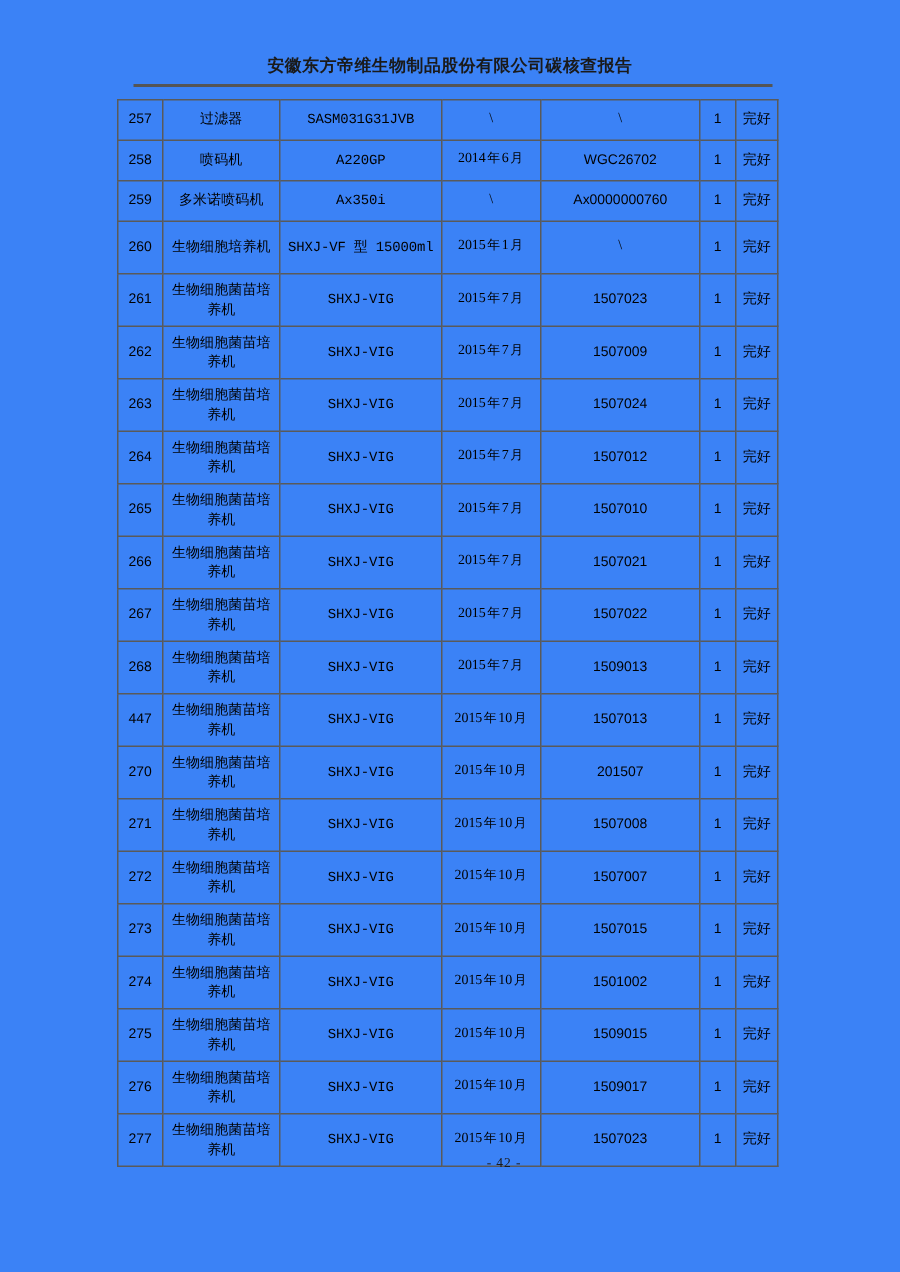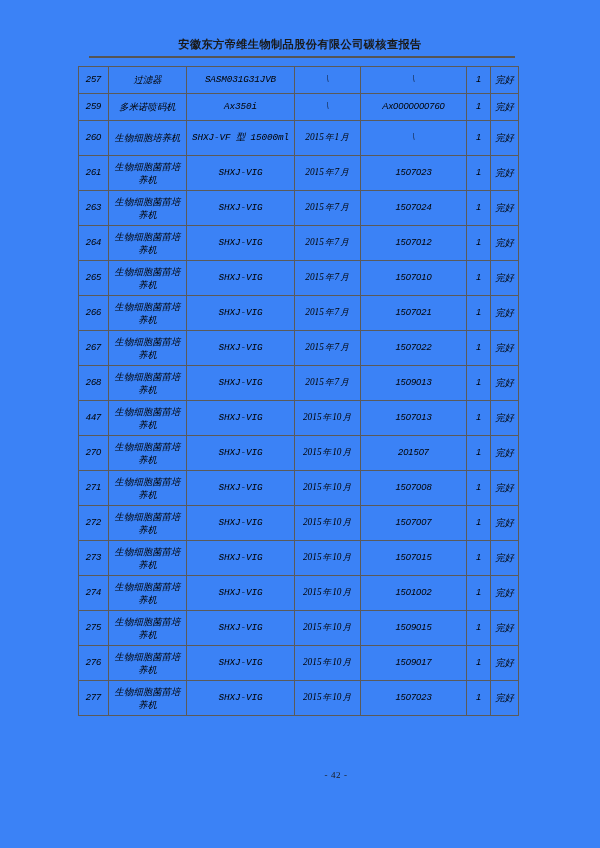--- a/index.html
+++ b/index.html
@@ -45,21 +45,20 @@
     width: 426px;
     height: 2px;
     background: #555555;
   }
   
   .tbl-wrap {
     position: absolute;
     top: 66px;
     left: 78px;
     width: 440px;
-    font-style: italic;
   }
   table.equip {
     border-collapse: collapse;
     width: 440px;
     table-layout: fixed;
   }
   table.equip td {
     border: 0.8px solid #5a5a5a;
     padding: 2px 1px;
     text-align: center;
@@ -161,20 +160,29 @@
           <tr class="r-short">
             <td class="cell-idx">257</td>
             <td class="cell-name">过滤器</td>
             <td class="cell-model">SASM031G31JVB</td>
             <td class="cell-date backslash">\</td>
             <td class="cell-serial backslash">\</td>
             <td class="cell-qty">1</td>
             <td class="cell-status">完好</td>
           </tr>
           <tr class="r-short">
+            <td class="cell-idx">258</td>
+            <td class="cell-name">喷码机</td>
+            <td class="cell-model">A220GP</td>
+            <td class="cell-date">2014<span class="cjk">年</span>6<span class="cjk">月</span></td>
+            <td class="cell-serial">WGC26702</td>
+            <td class="cell-qty">1</td>
+            <td class="cell-status">完好</td>
+          </tr>
+          <tr class="r-short">
             <td class="cell-idx">259</td>
             <td class="cell-name">多米诺喷码机</td>
             <td class="cell-model">Ax350i</td>
             <td class="cell-date backslash">\</td>
             <td class="cell-serial">Ax0000000760</td>
             <td class="cell-qty">1</td>
             <td class="cell-status">完好</td>
           </tr>
           <tr class="r-tall">
             <td class="cell-idx">260</td>
@@ -188,20 +196,29 @@
           <tr class="r-tall">
             <td class="cell-idx">261</td>
             <td class="cell-name">生物细胞菌苗培养机</td>
             <td class="cell-model">SHXJ-VIG</td>
             <td class="cell-date">2015<span class="cjk">年</span>7<span class="cjk">月</span></td>
             <td class="cell-serial">1507023</td>
             <td class="cell-qty">1</td>
             <td class="cell-status">完好</td>
           </tr>
           <tr class="r-tall">
+            <td class="cell-idx">262</td>
+            <td class="cell-name">生物细胞菌苗培养机</td>
+            <td class="cell-model">SHXJ-VIG</td>
+            <td class="cell-date">2015<span class="cjk">年</span>7<span class="cjk">月</span></td>
+            <td class="cell-serial">1507009</td>
+            <td class="cell-qty">1</td>
+            <td class="cell-status">完好</td>
+          </tr>
+          <tr class="r-tall">
             <td class="cell-idx">263</td>
             <td class="cell-name">生物细胞菌苗培养机</td>
             <td class="cell-model">SHXJ-VIG</td>
             <td class="cell-date">2015<span class="cjk">年</span>7<span class="cjk">月</span></td>
             <td class="cell-serial">1507024</td>
             <td class="cell-qty">1</td>
             <td class="cell-status">完好</td>
           </tr>
           <tr class="r-tall">
             <td class="cell-idx">264</td>

